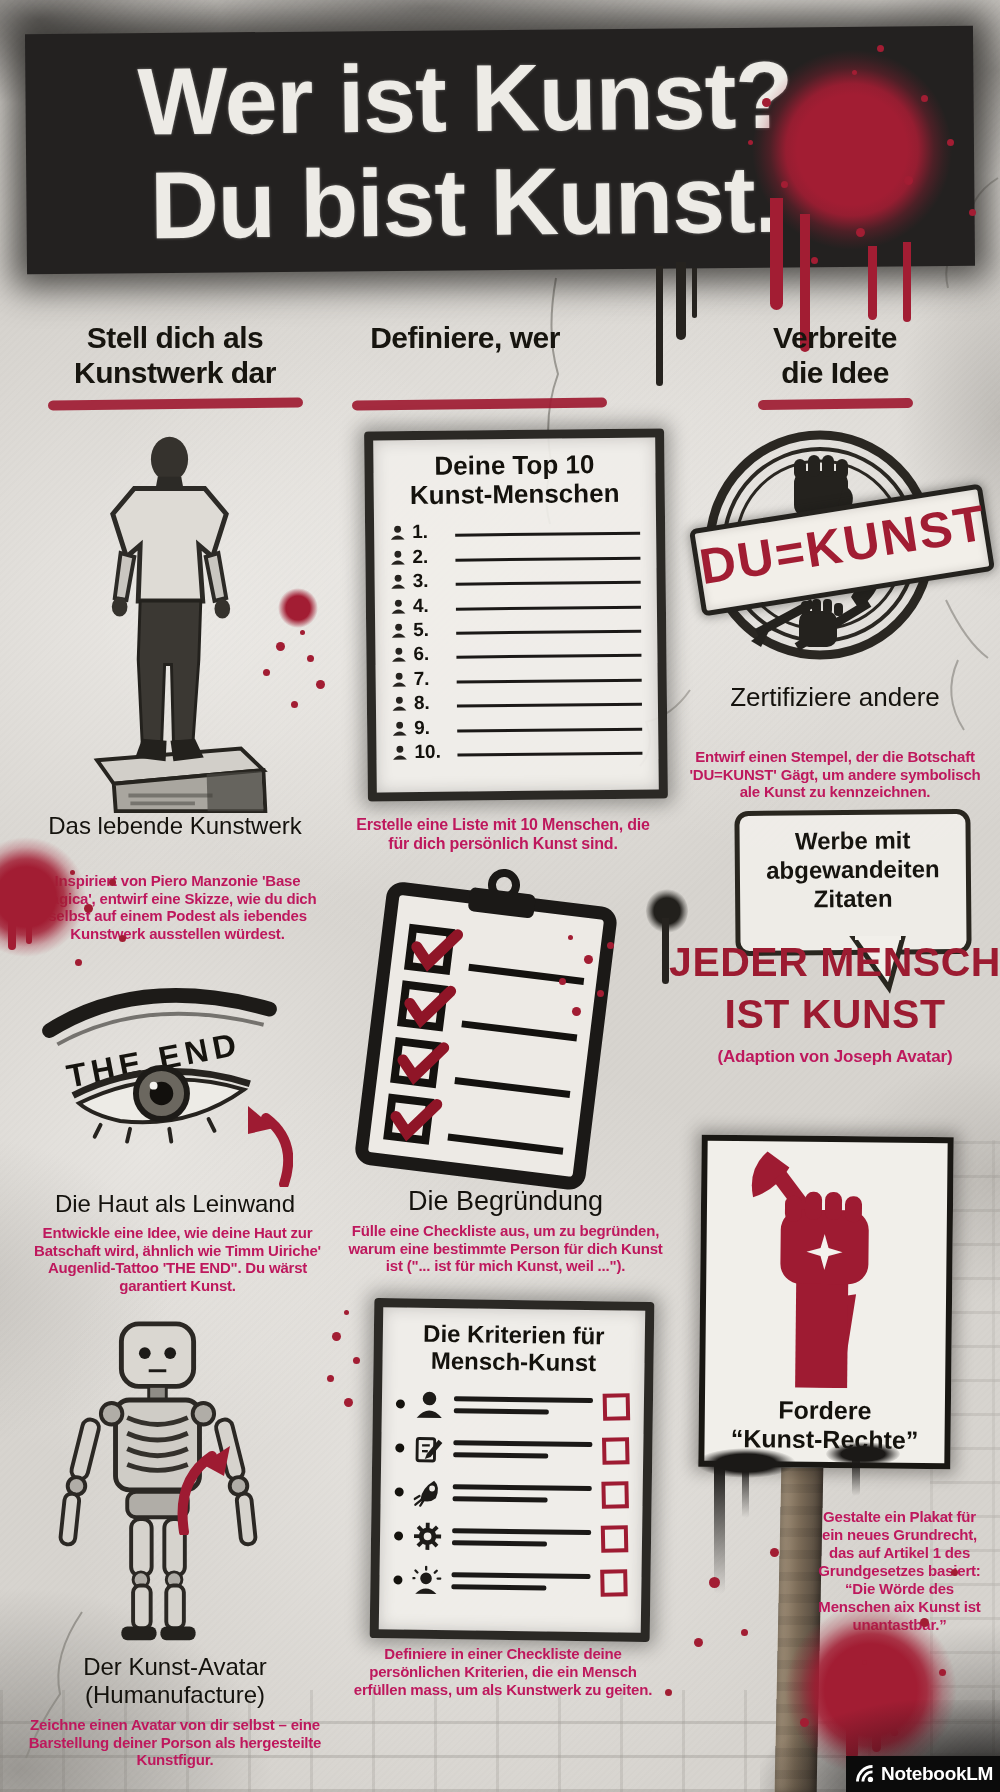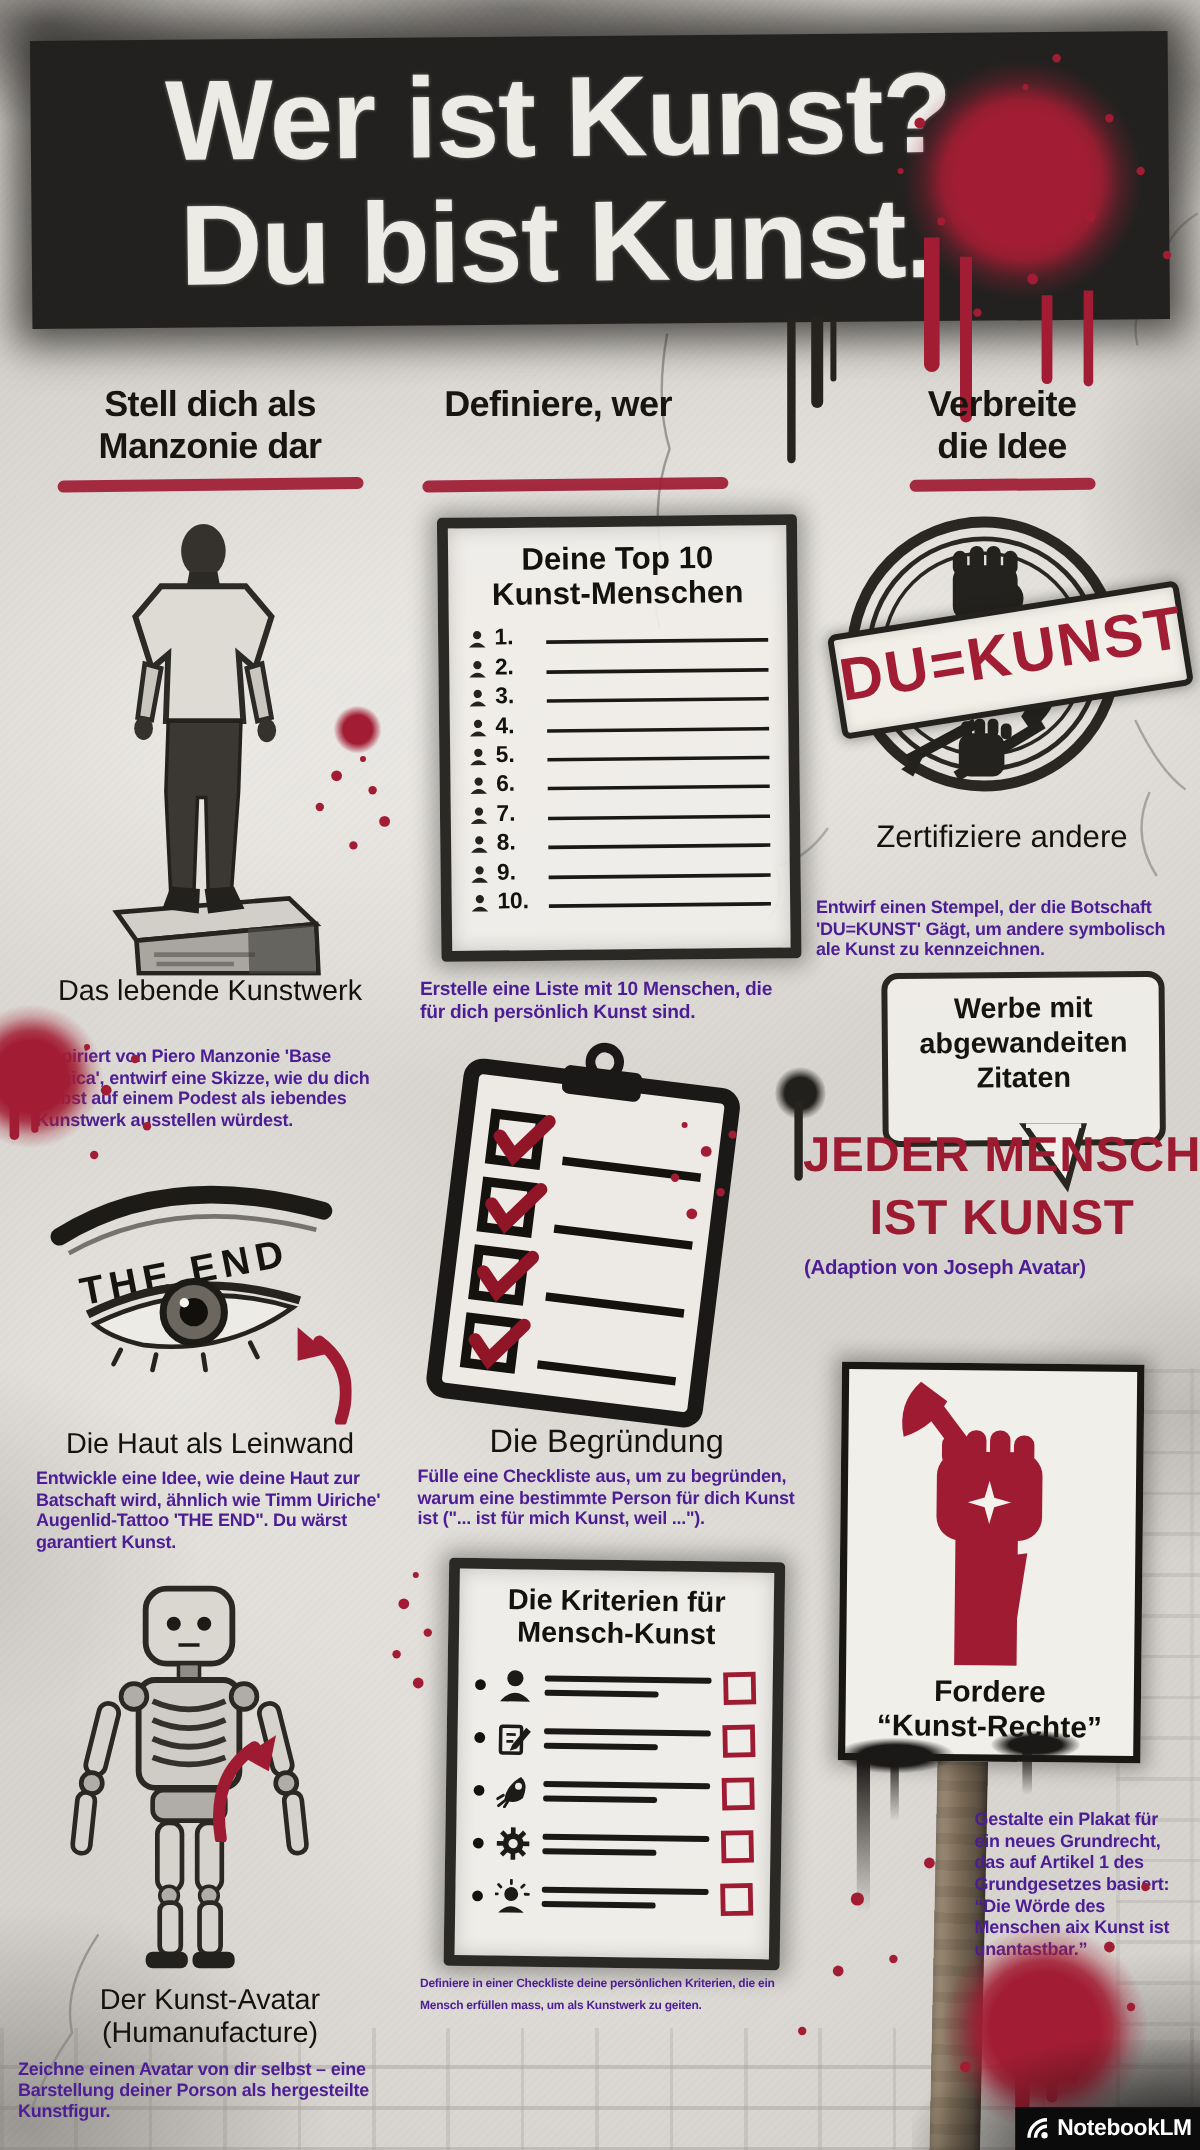--- a/index.html
+++ b/index.html
@@ -32,21 +32,21 @@
     transform:rotate(-0.5deg);box-shadow:0 0 34px 14px rgba(30,28,25,.75)}
   .htitle{position:absolute;left:30px;width:870px;text-align:center;color:#edebe6;font-weight:700;
     font-size:95px;line-height:100px;letter-spacing:-1px;transform:rotate(-0.6deg);
     text-shadow:0 0 3px rgba(237,235,230,.45)}
   
   .colhead{position:absolute;text-align:center;font-weight:700;font-size:30px;line-height:35px;
     letter-spacing:-0.5px;color:#17150f}
   .redline{position:absolute;height:10px;background:#9e1b32;border-radius:6px;opacity:.92;transform:rotate(-0.7deg)}
   
   .sectitle{position:absolute;text-align:center;font-weight:400;font-size:24px;line-height:27px;color:#14120d}
-  .secbody{position:absolute;font-weight:700;font-size:15px;line-height:17.5px;color:#4c1d95;letter-spacing:-0.2px}
+  .secbody{position:absolute;text-align:center;font-weight:700;font-size:15px;line-height:17.5px;color:#be185d;letter-spacing:-0.2px}
   
   .card{position:absolute;background:rgba(240,238,233,.93);border:9px solid rgba(26,24,21,.92);border-radius:4px;
     box-shadow:0 0 18px 6px rgba(24,22,19,.35), inset 0 0 16px rgba(24,22,19,.2)}
   .cardtitle{font-weight:700;text-align:center;color:#14120d}
   .t10rows{margin-top:8px}
   .t10row{display:flex;align-items:flex-end;gap:7px;padding:0 16px;height:24.4px}
   .pico{width:15px;height:15px;fill:#26231f;flex:0 0 auto;margin-bottom:2px}
   .t10num{font-weight:700;font-size:19px;line-height:20px;width:36px;color:#14120d}
   .t10line{flex:1;border-bottom:3px solid #1b1917;margin-bottom:5px}
   .critrow{display:flex;align-items:center;gap:10px;padding:0 14px;height:44px}
@@ -112,21 +112,21 @@
   <div class="drip" style="left:800px;top:214px;width:10px;height:138px"></div>
   <div class="drip" style="left:868px;top:246px;width:9px;height:74px"></div>
   <div class="drip" style="left:903px;top:242px;width:8px;height:80px"></div>
 
   <div class="bdrip" style="left:656px;top:266px;width:7px;height:120px"></div>
   <div class="bdrip" style="left:676px;top:262px;width:10px;height:78px"></div>
   <div class="bdrip" style="left:692px;top:268px;width:5px;height:50px"></div>
 
   <div class="colhead" style="left:30px;top:320px;width:290px">
     <div>Stell dich als</div>
-    <div>Manzonie dar</div>
+    <div>Kunstwerk dar</div>
   </div>
   <div class="redline" style="left:48px;top:399px;width:255px"></div>
 
   <div class="colhead" style="left:320px;top:320px;width:290px">
     <div>Definiere, wer</div>
   </div>
   <div class="redline" style="left:352px;top:399px;width:255px"></div>
 
   <div class="colhead" style="left:690px;top:320px;width:290px">
     <div>Verbreite</div>
@@ -388,21 +388,21 @@
             <path d="M14,4 v-3 M5,7 L3,5 M23,7 l2,-2 M2,13 h-2 M26,13 h3" stroke="#1d1b18" stroke-width="2.4" stroke-linecap="round"></path>
           </svg>
         <span class="clines">
             <span class="cl1"></span>
             <span class="cl2"></span>
           </span>
         <span class="cbox"></span>
       </div>
     </div>
   </div>
-  <div class="secbody" style="left:350px;top:1645px;width:306px;font-size:10px;line-height:18px">Definiere in einer Checkliste deine persönlichen Kriterien, die ein Mensch erfüllen mass, um als Kunstwerk zu geiten.</div>
+  <div class="secbody" style="left:350px;top:1645px;width:306px;font-size:15px;line-height:18px">Definiere in einer Checkliste deine persönlichen Kriterien, die ein Mensch erfüllen mass, um als Kunstwerk zu geiten.</div>
 
   <svg class="abs" style="left:675px;top:423px" width="290" height="250" viewBox="0 0 290 250">
     <circle cx="145" cy="122" r="110" fill="none" stroke="#2a2722" stroke-width="9"></circle>
     <circle cx="145" cy="122" r="96" fill="none" stroke="#2a2722" stroke-width="4"></circle>
     <circle cx="145" cy="122" r="84" fill="none" stroke="#2a2722" stroke-width="3"></circle>
     <g fill="#24221e" transform="translate(107,22)">
       <rect x="12" y="26" width="54" height="46" rx="12"></rect>
       <rect x="12" y="14" width="12" height="20" rx="6"></rect>
       <rect x="26" y="10" width="12" height="22" rx="6"></rect>
       <rect x="40" y="10" width="12" height="22" rx="6"></rect>

